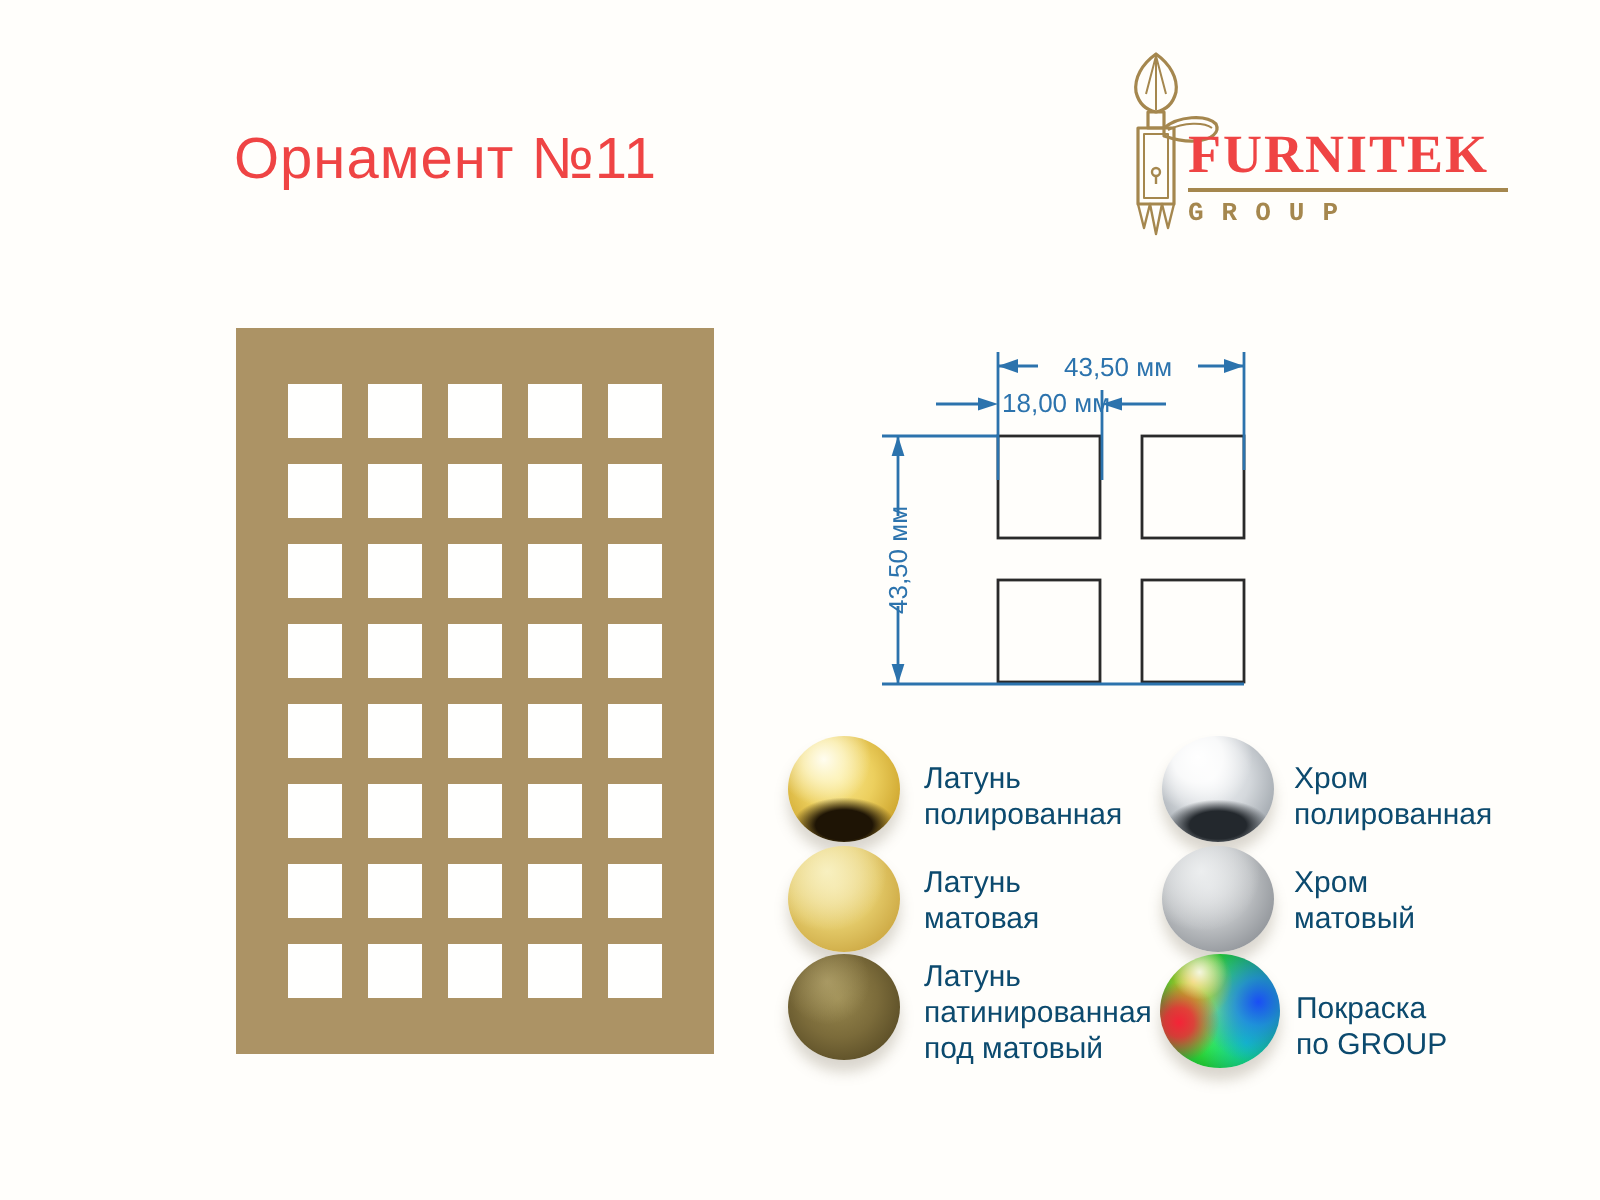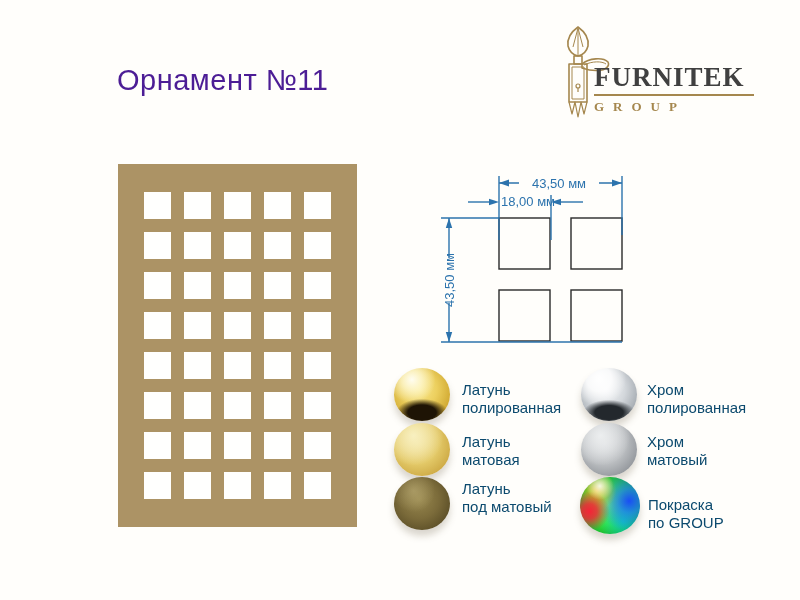--- a/index.html
+++ b/index.html
@@ -4,33 +4,33 @@
 <style>
   html,body{margin:0;padding:0;}
   body{
     width:800px;height:600px;position:relative;overflow:hidden;
     background:#fffefb;
     font-family:"Liberation Sans", sans-serif;
   }
   
   .slide-title{
     position:absolute;left:117px;top:64px;
-    font-size:29px;color:#4c1d95;letter-spacing:.5px;
+    font-size:29px;color:#ef4444;letter-spacing:.5px;
   }
   
   .logo{position:absolute;left:556px;top:24px;width:210px;height:100px;}
   .logo-icon{position:absolute;left:0;top:0;}
   .logo-text{position:absolute;left:38px;top:38px;width:168px;}
   .logo-brand{
     font-family:"Liberation Serif", serif;font-weight:bold;
-    font-size:27px;color:#404040;letter-spacing:1px;white-space:nowrap;
+    font-size:27px;color:#ef4444;letter-spacing:1px;white-space:nowrap;
   }
   .logo-rule{height:2px;background:#a5874e;margin-top:1px;width:160px;}
   .logo-group{
-    font-family:Liberation Serif, serif;font-weight:bold;
+    font-family:Liberation Mono, monospace;font-weight:bold;
     font-size:13px;color:#a5874e;letter-spacing:9px;margin-top:3px;
   }
   
   .ornament{
     position:absolute;left:118px;top:164px;width:239px;height:363px;
     background:#ac9365;
     box-sizing:border-box;padding:28px 26px;
     display:grid;grid-template-columns:repeat(5,27px);grid-auto-rows:27px;
     column-gap:13px;row-gap:13px;
   }
@@ -211,20 +211,21 @@
 
 <div class="ball ball-brass-matte b2"></div>
 <div class="finish-label l2">
   <div>Латунь</div>
   <div>матовая</div>
 </div>
 
 <div class="ball ball-bronze b3"></div>
 <div class="finish-label l3">
   <div>Латунь</div>
+  <div>патинированная</div>
   <div>под матовый</div>
 </div>
 
 <div class="ball ball-chrome-polished b4"></div>
 <div class="finish-label l4">
   <div>Хром</div>
   <div>полированная</div>
 </div>
 
 <div class="ball ball-chrome-matte b5"></div>

